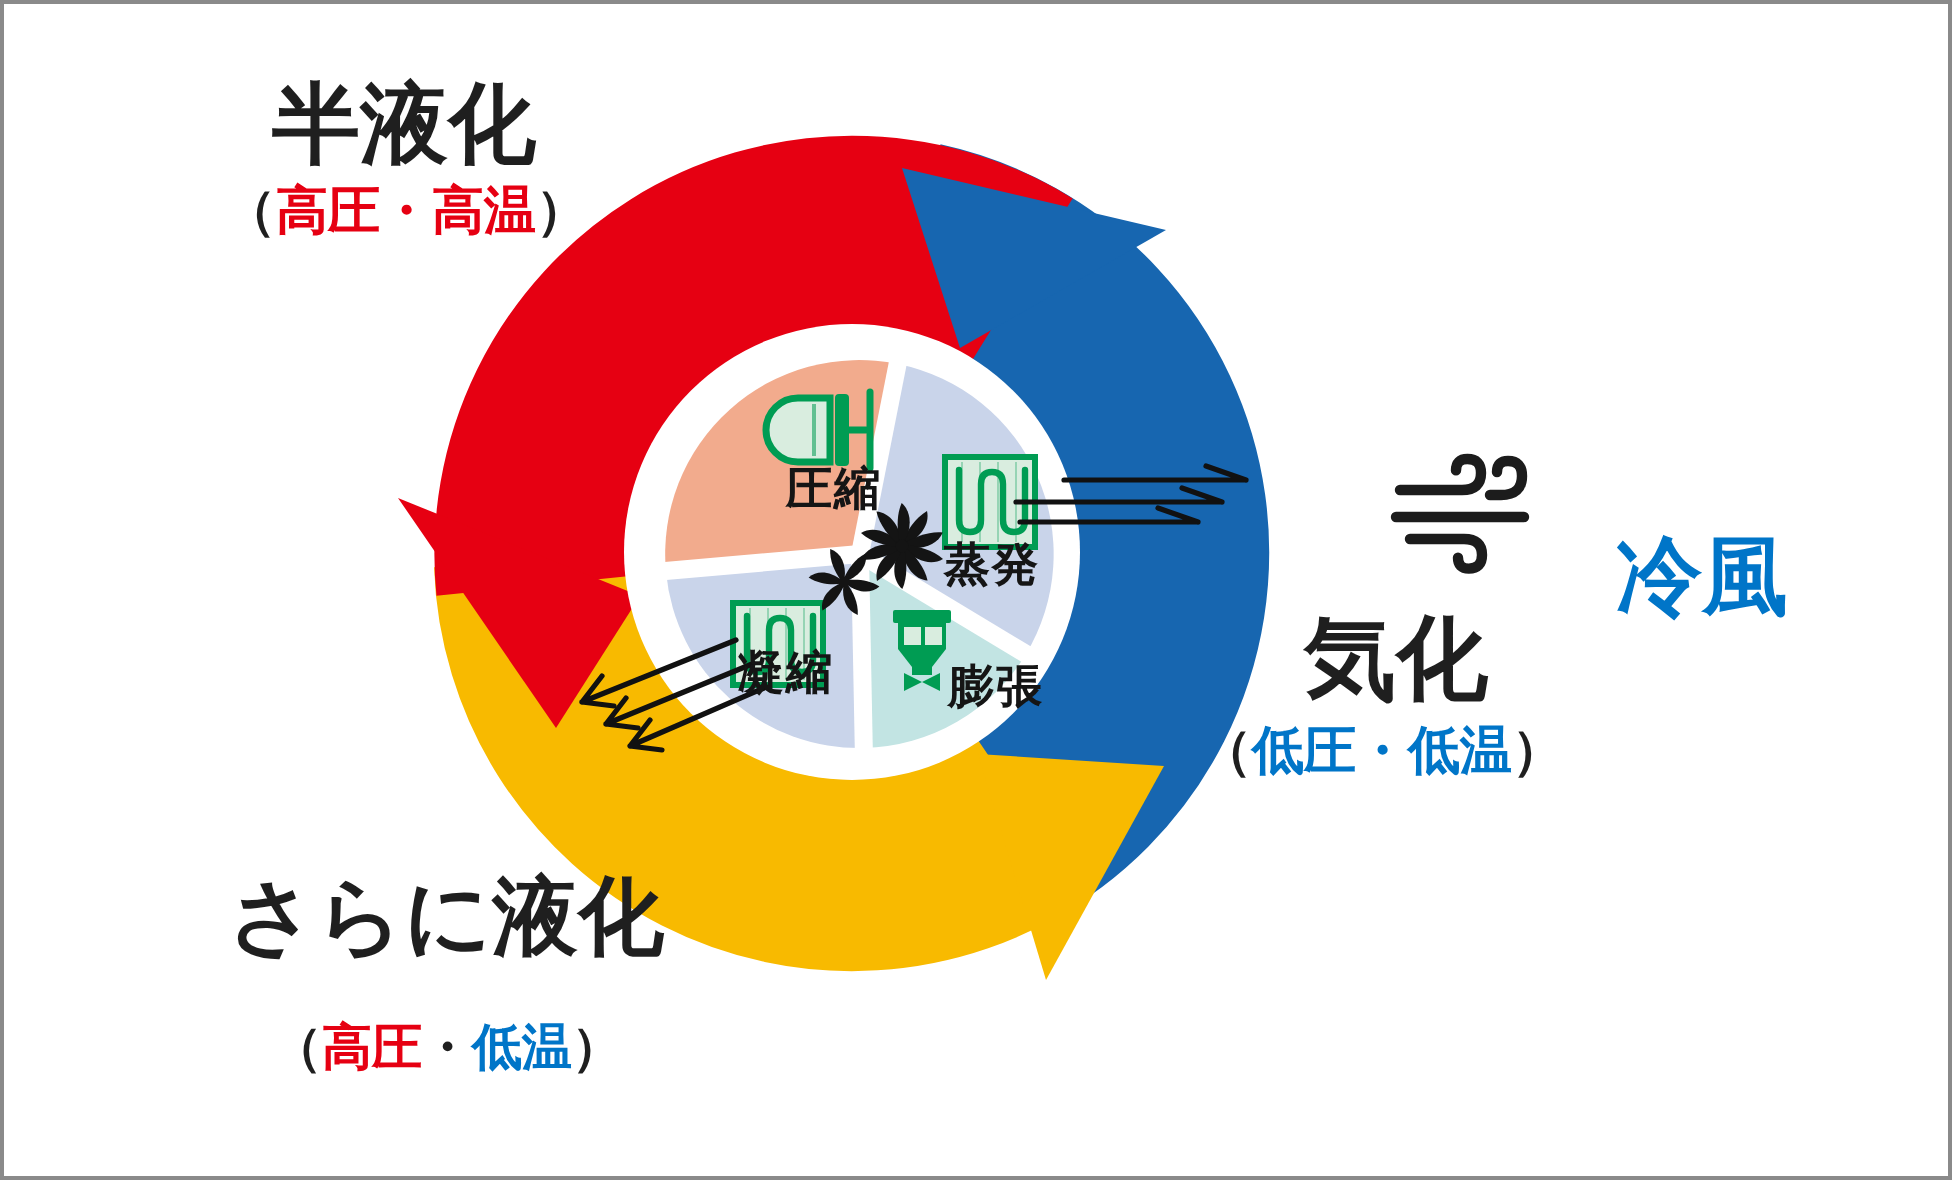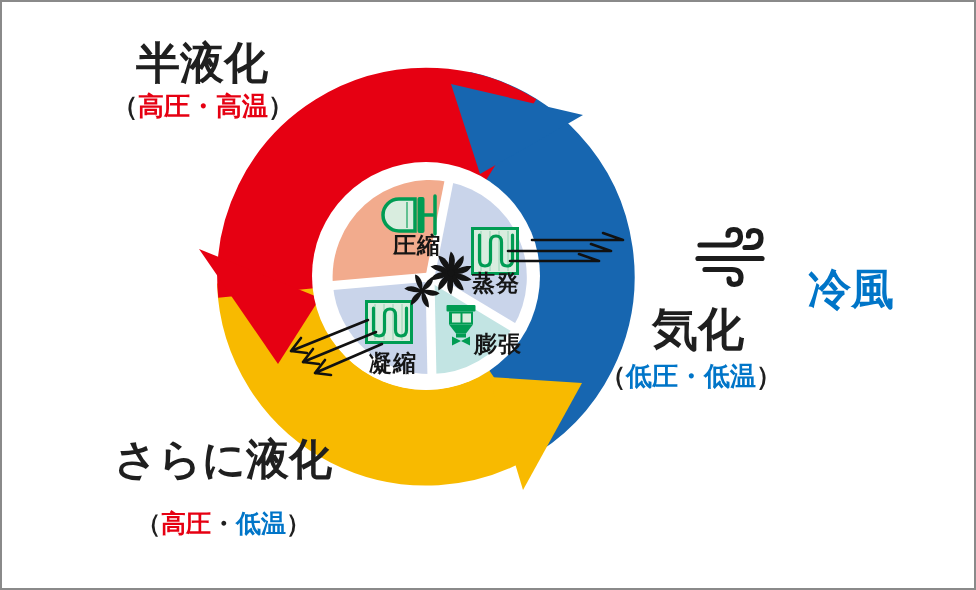--- a/index.html
+++ b/index.html
@@ -161,15 +161,15 @@
       <span class="c-black">・</span>
       <span class="c-blue">低温</span>
       <span class="c-black">）</span>
   </div>
 
   <div class="abs coldwind" style="left:806px;top:221px;margin-top:44px;">冷風</div>
 
   <div class="abs pielbl" style="left:384px;top:231px;">圧縮</div>
   <div class="abs pielbl" style="left:463px;top:269px;">蒸発</div>
   <div class="abs pielbl" style="left:465px;top:330px;">膨張</div>
-  <div class="abs pielbl" style="left:360px;top:349px;">凝縮</div>
+  <div class="abs pielbl" style="left:360px;top:323px;">凝縮</div>
 
 </div>
 
 </body></html>

